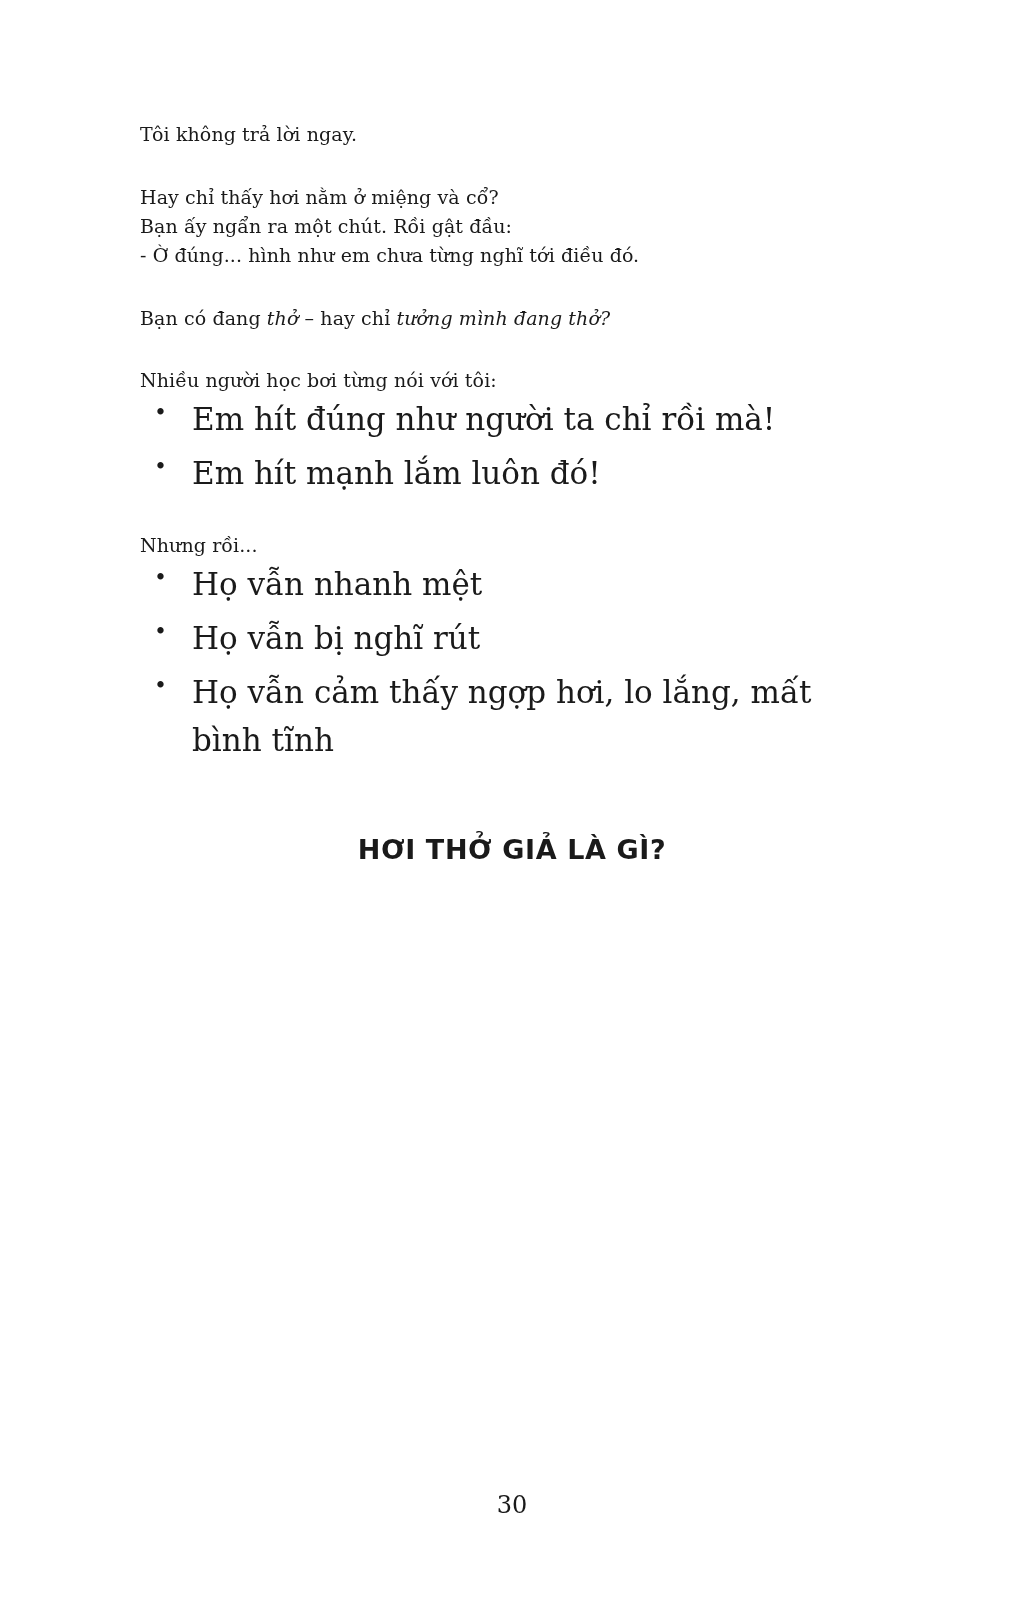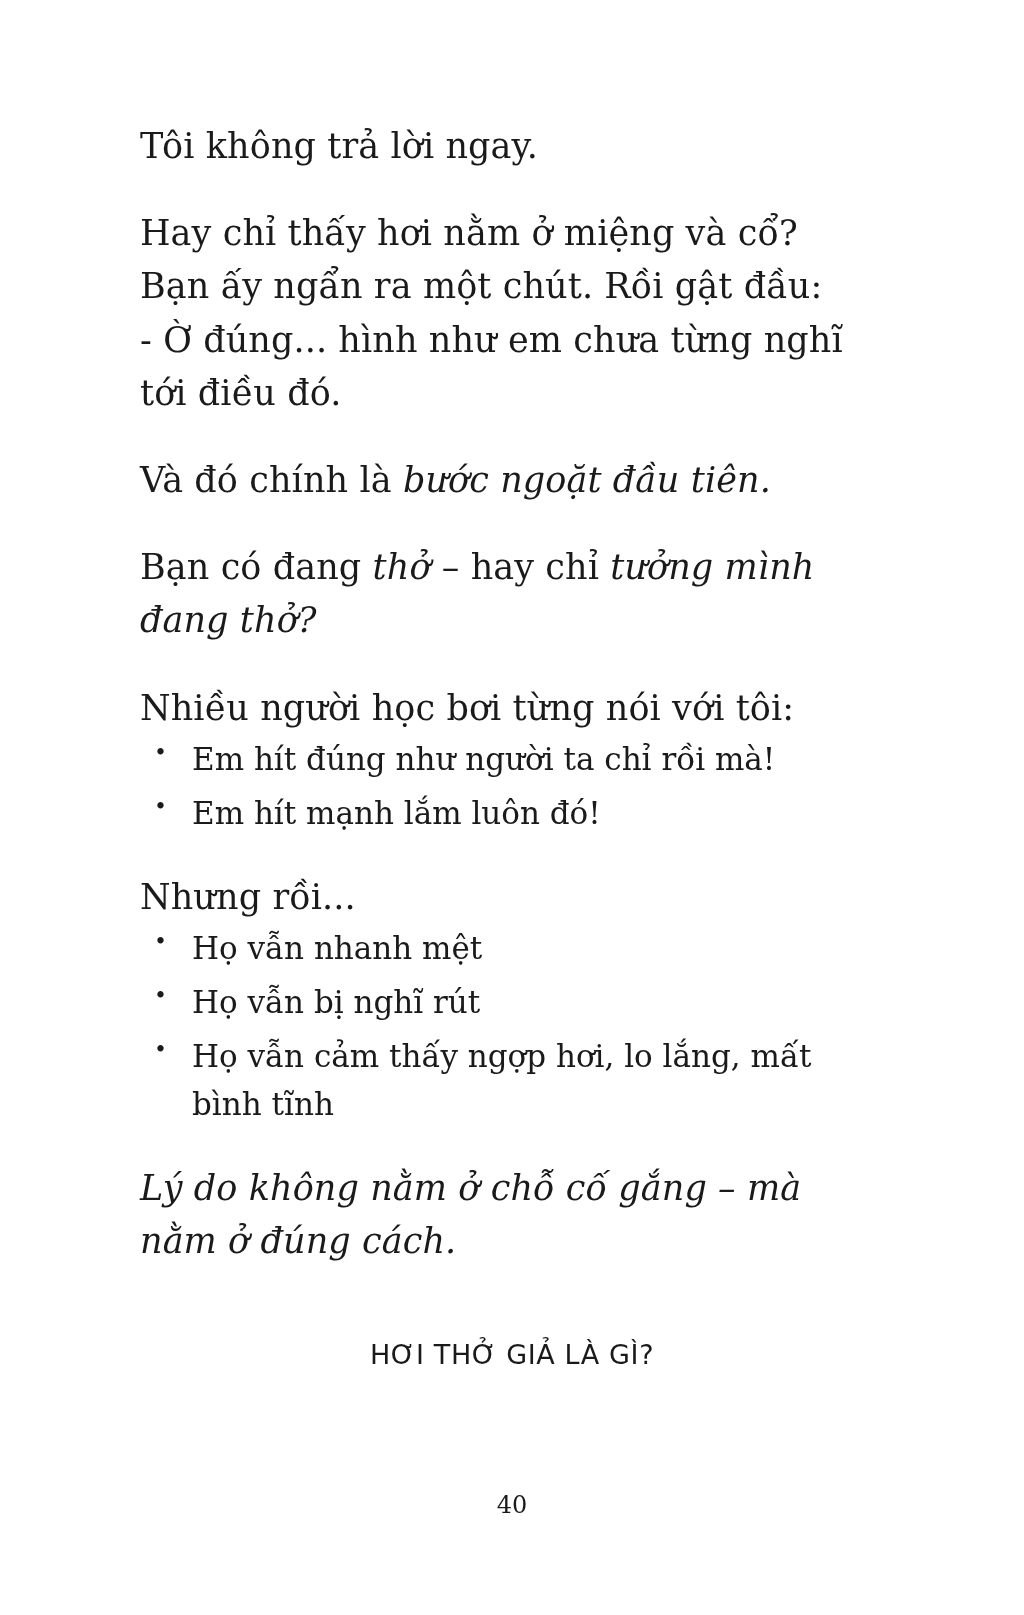--- a/index.html
+++ b/index.html
@@ -16,21 +16,21 @@
     overflow: hidden;
   }
   .page {
     box-sizing: border-box;
     width: 1024px;
     height: 1615px;
     padding: 120px 140px 40px 140px;
     position: relative;
   }
   .para {
-    font-size: 35px;
+    font-size: 19px;
     line-height: 1.52;
     margin: 0 16px 34px 0;
     letter-spacing: 0.1px;
   }
   .para.tight {
     margin-bottom: 0;
   }
   .line {
     display: block;
   }
@@ -56,21 +56,21 @@
     content: "•";
     position: absolute;
     left: 14px;
     top: -1px;
     font-size: 22px;
     line-height: 1.72;
   }
   h2.section-heading {
     font-family: "DejaVu Sans", "Liberation Sans", sans-serif;
     font-size: 27px;
-    font-weight: normal;
+    font-weight: bold;
     text-align: center;
     letter-spacing: 0.6px;
     margin: 70px 0 52px 0;
   }
   .page-number {
     position: absolute;
     left: 0;
     right: 0;
     bottom: 96px;
     text-align: center;
@@ -86,23 +86,20 @@
   <p class="para">
     <span>Tôi không trả lời ngay.</span>
   </p>
 
   <p class="para">
     <span class="line">Hay chỉ thấy hơi nằm ở miệng và cổ?</span>
     <span class="line">Bạn ấy ngẩn ra một chút. Rồi gật đầu:</span>
     <span class="line">- Ờ đúng... hình như em chưa từng nghĩ tới điều đó.</span>
   </p>
 
-  <p class="para">
-    <span>Và đó chính là </span><em class="it">bước ngoặt đầu tiên.</em>
-  </p>
 
   <p class="para">
     <span>Bạn có đang </span><em class="it">thở</em><span> – hay chỉ </span><em class="it">tưởng mình đang thở?</em>
   </p>
 
   <p class="para tight">
     <span>Nhiều người học bơi từng nói với tôi:</span>
   </p>
 
   <ul class="bullets">
@@ -113,22 +110,19 @@
   <p class="para tight">
     <span>Nhưng rồi...</span>
   </p>
 
   <ul class="bullets">
     <li><span>Họ vẫn nhanh mệt</span></li>
     <li><span>Họ vẫn bị nghĩ rút</span></li>
     <li><span>Họ vẫn cảm thấy ngợp hơi, lo lắng, mất bình tĩnh</span></li>
   </ul>
 
-  <p class="para italic-all">
-    <span>Lý do không nằm ở chỗ cố gắng – mà nằm ở đúng cách.</span>
-  </p>
 
   <h2 class="section-heading">HƠI THỞ GIẢ LÀ GÌ?</h2>
 
 
-  <div class="page-number">40</div>
+  <div class="page-number">30</div>
 
 </div>
 
 </body></html>

